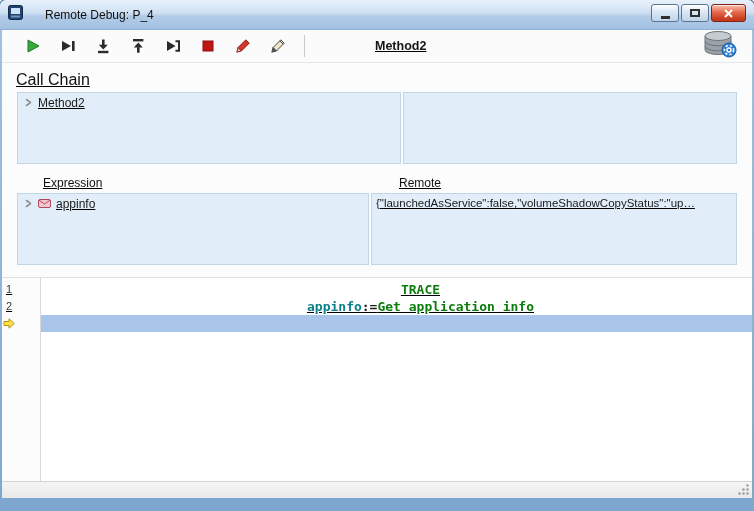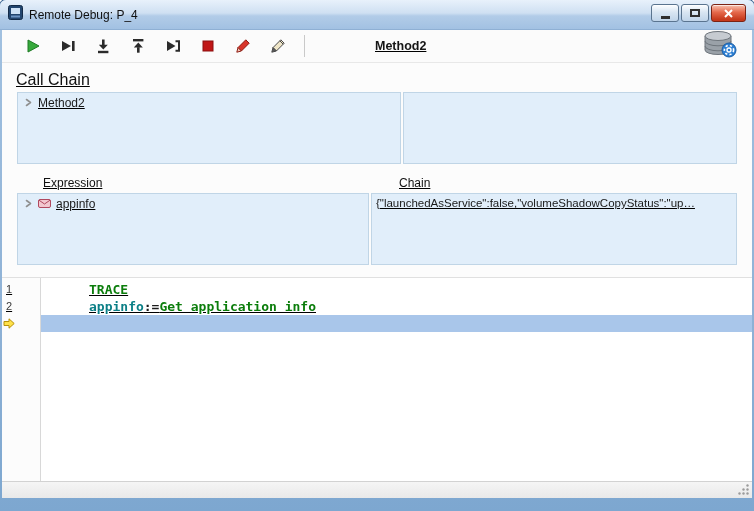--- a/index.html
+++ b/index.html
@@ -13,21 +13,21 @@
     font-family:"Liberation Sans", sans-serif;
     overflow:hidden;
   }
 
   
   .titlebar {
     position:absolute; top:0; left:0; right:0; height:30px;
     background:linear-gradient(180deg,#e8f1fb 0%, #cfe0f2 45%, #b2cce8 55%, #a2c1e2 100%);
     border-bottom:1px solid #8fb0d4;
     border-radius:6px 6px 0 0;
-    display:flex; align-items:center; padding:0 8px;
+    display:flex; align-items:center; padding:0 8px;gap:16px;
   }
   .titlebar .title { margin-left:6px; font-size:12px; color:#101010; }
   .win-controls { margin-left:auto; display:flex; gap:2px; align-self:flex-start; margin-top:4px; }
   .win-btn {
     height:18px; border-radius:3px; border:1px solid #5a748f;
     display:flex; align-items:center; justify-content:center;
     box-shadow:inset 0 1px 0 rgba(255,255,255,.65);
     cursor:default;
   }
   .win-btn.min, .win-btn.max { width:28px; background:linear-gradient(180deg,#fdfeff,#d9e6f3 45%,#bfd4e9); }
@@ -65,21 +65,21 @@
   .value-row { height:19px; line-height:19px; padding:0 4px; font-size:11.5px; color:#1a1a1a; white-space:nowrap; overflow:hidden; }
 
   
   .editor { flex:1; min-height:0; display:flex; margin-top:12px; border-top:1px solid #e0e0e0; background:#ffffff; }
   .gutter { flex:0 0 39px; background:#fcfcfc; border-right:1px solid #d8d8d8; padding-top:3px; }
   .ln { height:17px; line-height:17px; font-size:11px; color:#3a3a3a; padding-left:4px; }
   .ln.marker { padding-left:1px; display:flex; align-items:center; }
   .code { flex:1; padding-top:3px; }
   .code-line {
     height:17px; line-height:17px; padding-left:48px; white-space:pre;
-    font-family:"DejaVu Sans Mono", monospace; font-size:13px; font-weight:bold;
+    font-family:"DejaVu Sans Mono", monospace; font-size:13px; font-weight:bold;text-align:center;
   }
   .code-line.current { background:#a9c6ea; padding-left:0; }
   .tok.cmd { color:#0b7d0b; }
   .tok.var { color:#0b7f86; }
   .tok.op  { color:#1c1c1c; }
 
   
   .statusbar { flex:0 0 17px; background:linear-gradient(#f5f5f5,#e9e9e9); border-top:1px solid #d2d2d2; position:relative; }
   .resize-grip { position:absolute; right:2px; bottom:2px; width:13px; height:13px; }
 </style>
@@ -187,21 +187,21 @@
               <polyline points="2.5,1.5 6.5,4.5 2.5,7.5" fill="none" stroke="#8f8f8f" stroke-width="1.6" stroke-linecap="round" stroke-linejoin="round"></polyline>
             </svg>
           <span>Method2</span>
         </div>
       </div>
       <div class="pane pane-cc-right"></div>
     </div>
 
     <div class="labels-row">
       <div class="expr-label">Expression</div>
-      <div>Chain</div>
+      <div>Remote</div>
     </div>
     <div class="panel-row">
       <div class="pane pane-ex-left">
         <div class="list-row">
           <svg width="9" height="9" viewBox="0 0 9 9">
               <polyline points="2.5,1.5 6.5,4.5 2.5,7.5" fill="none" stroke="#8f8f8f" stroke-width="1.6" stroke-linecap="round" stroke-linejoin="round"></polyline>
             </svg>
           <svg width="13" height="9" viewBox="0 0 13 9">
               <rect x="0.5" y="0.5" width="12" height="8" rx="1.5" fill="#f2c7cf" stroke="#b0485e"></rect>
               <path d="M1 1.2 L6.5 5 L12 1.2" stroke="#b0485e" fill="none"></path>

